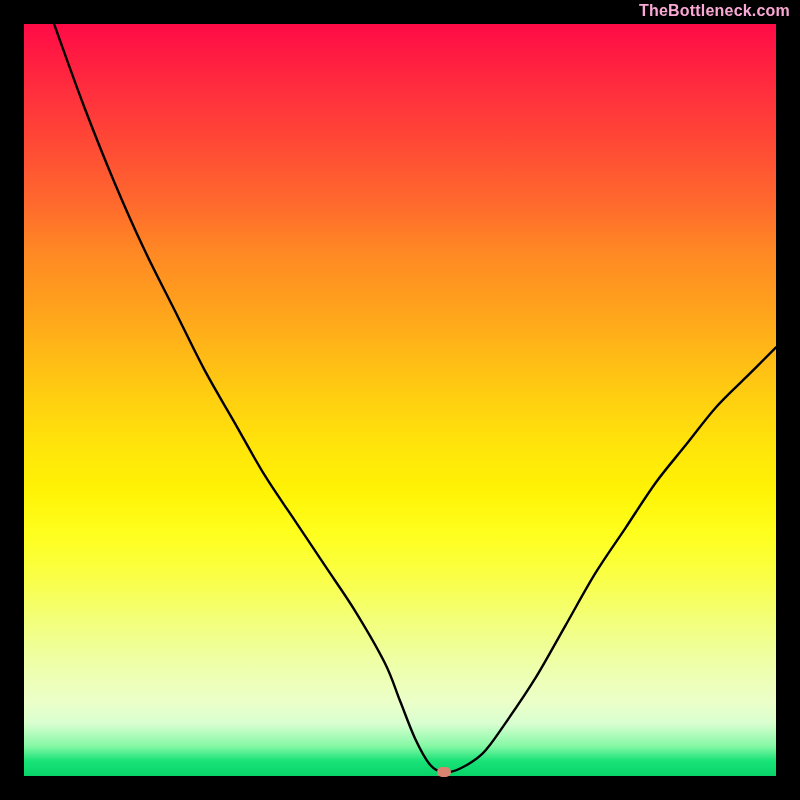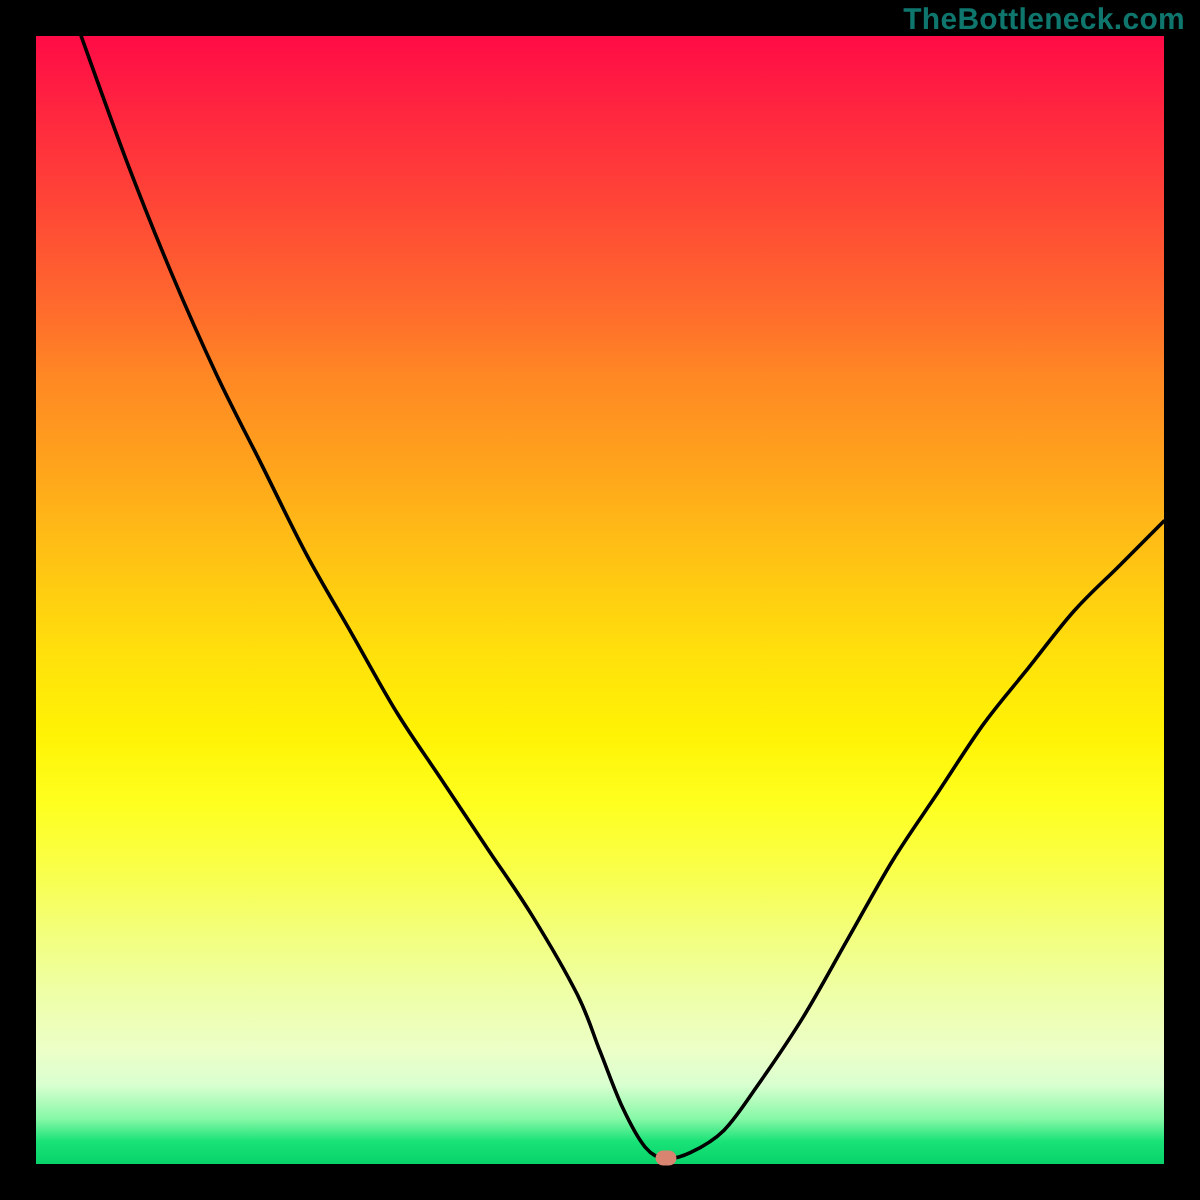--- a/index.html
+++ b/index.html
@@ -14,22 +14,22 @@
   .frame {
     position: relative;
     width: 800px;
     height: 800px;
     background: #000;
   }
   .watermark {
     position: absolute;
     top: 2px;
     right: 10px;
-    color: #0f766e;
-    font-size: 20px;
+    color: #f9a8d4;
+    font-size: 16px;
     font-weight: 600;
     letter-spacing: 0.2px;
     z-index: 10;
     user-select: none;
   }
   .plot {
     position: absolute;
     left: 24px;
     top: 24px;
     width: 752px;

